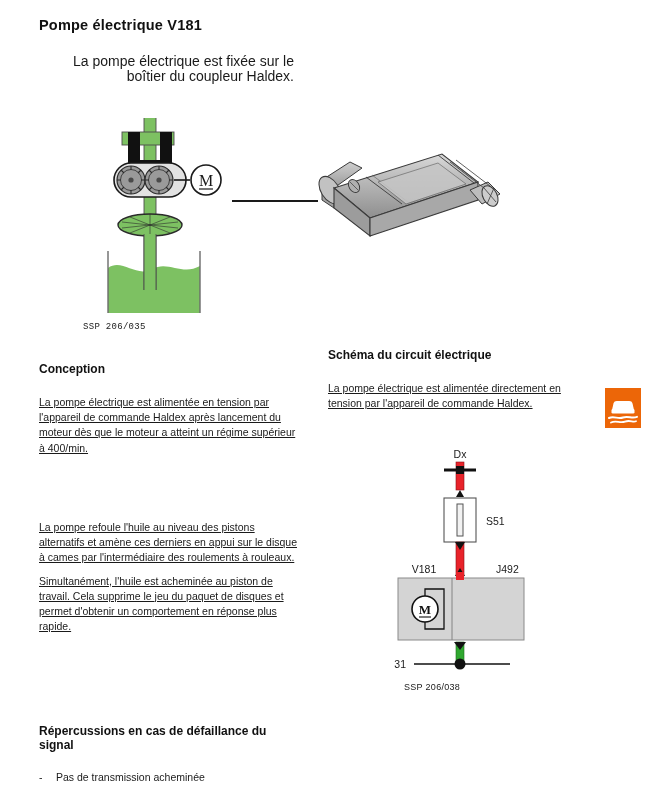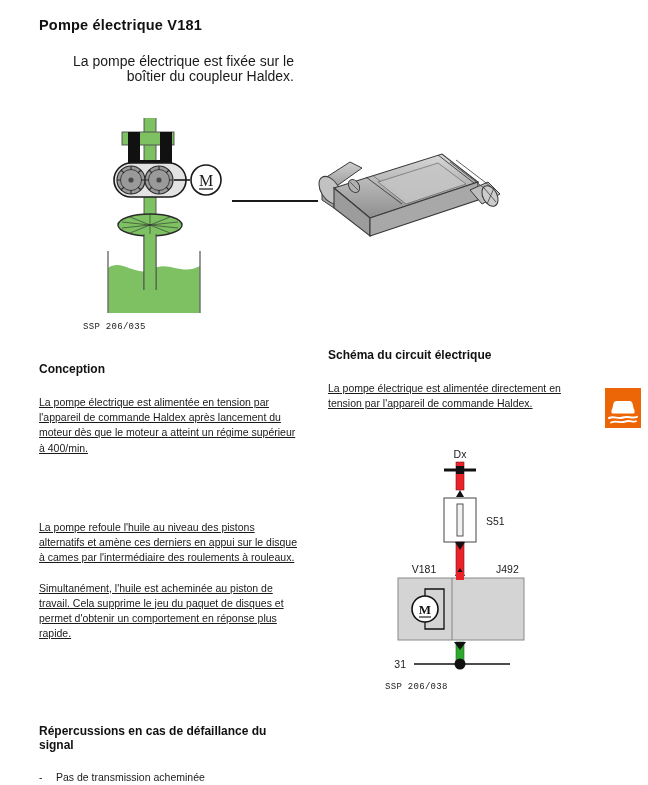--- a/index.html
+++ b/index.html
@@ -63,21 +63,21 @@
     position: absolute;
     left: 328px;
     width: 262px;
   }
 
   #conception-block { top: 362px; }
   #conception-block .sec-body { margin-top: 19px; }
 
   #fonctionnement-block { top: 512px; }
   #fonctionnement-block .sec-body { margin-top: 8px; }
-  #fonctionnement-block .sec-body + .sec-body { margin-top: 15px; }
+  #fonctionnement-block .sec-body + .sec-body { margin-top: 8px; }
 
   #repercussions-block { top: 724px; }
   .bullet-row {
     display: flex;
     margin-top: 18px;
     font-size: 10.5px;
     line-height: 15px;
   }
   .bullet-dash { width: 17px; flex: none; }
 
@@ -317,15 +317,15 @@
     <rect x="64" y="126" width="8" height="8" fill="#e8232a"></rect>
 
     <rect x="64" y="196" width="8" height="24" fill="#2fa82f" stroke="#1d6b1d" stroke-width="0.6"></rect>
     <path d="M68,204 L62,196 L74,196 Z" fill="#111111"></path>
 
     <path d="M22,218 L118,218" stroke="#111111" stroke-width="1.3"></path>
     <circle cx="68" cy="218" r="5.5" fill="#111111"></circle>
     <text x="14" y="222" text-anchor="end" font-family="Liberation Sans, sans-serif" font-size="10.5" fill="#1a1a1a">31</text>
   </svg>
 
-  <div class="caption" style="left:385px; top:682px;font-family:Liberation Mono, monospace;">SSP 206/038</div>
+  <div class="caption" style="left:404px; top:682px;">SSP 206/038</div>
 
 </div>
 
 </body></html>

